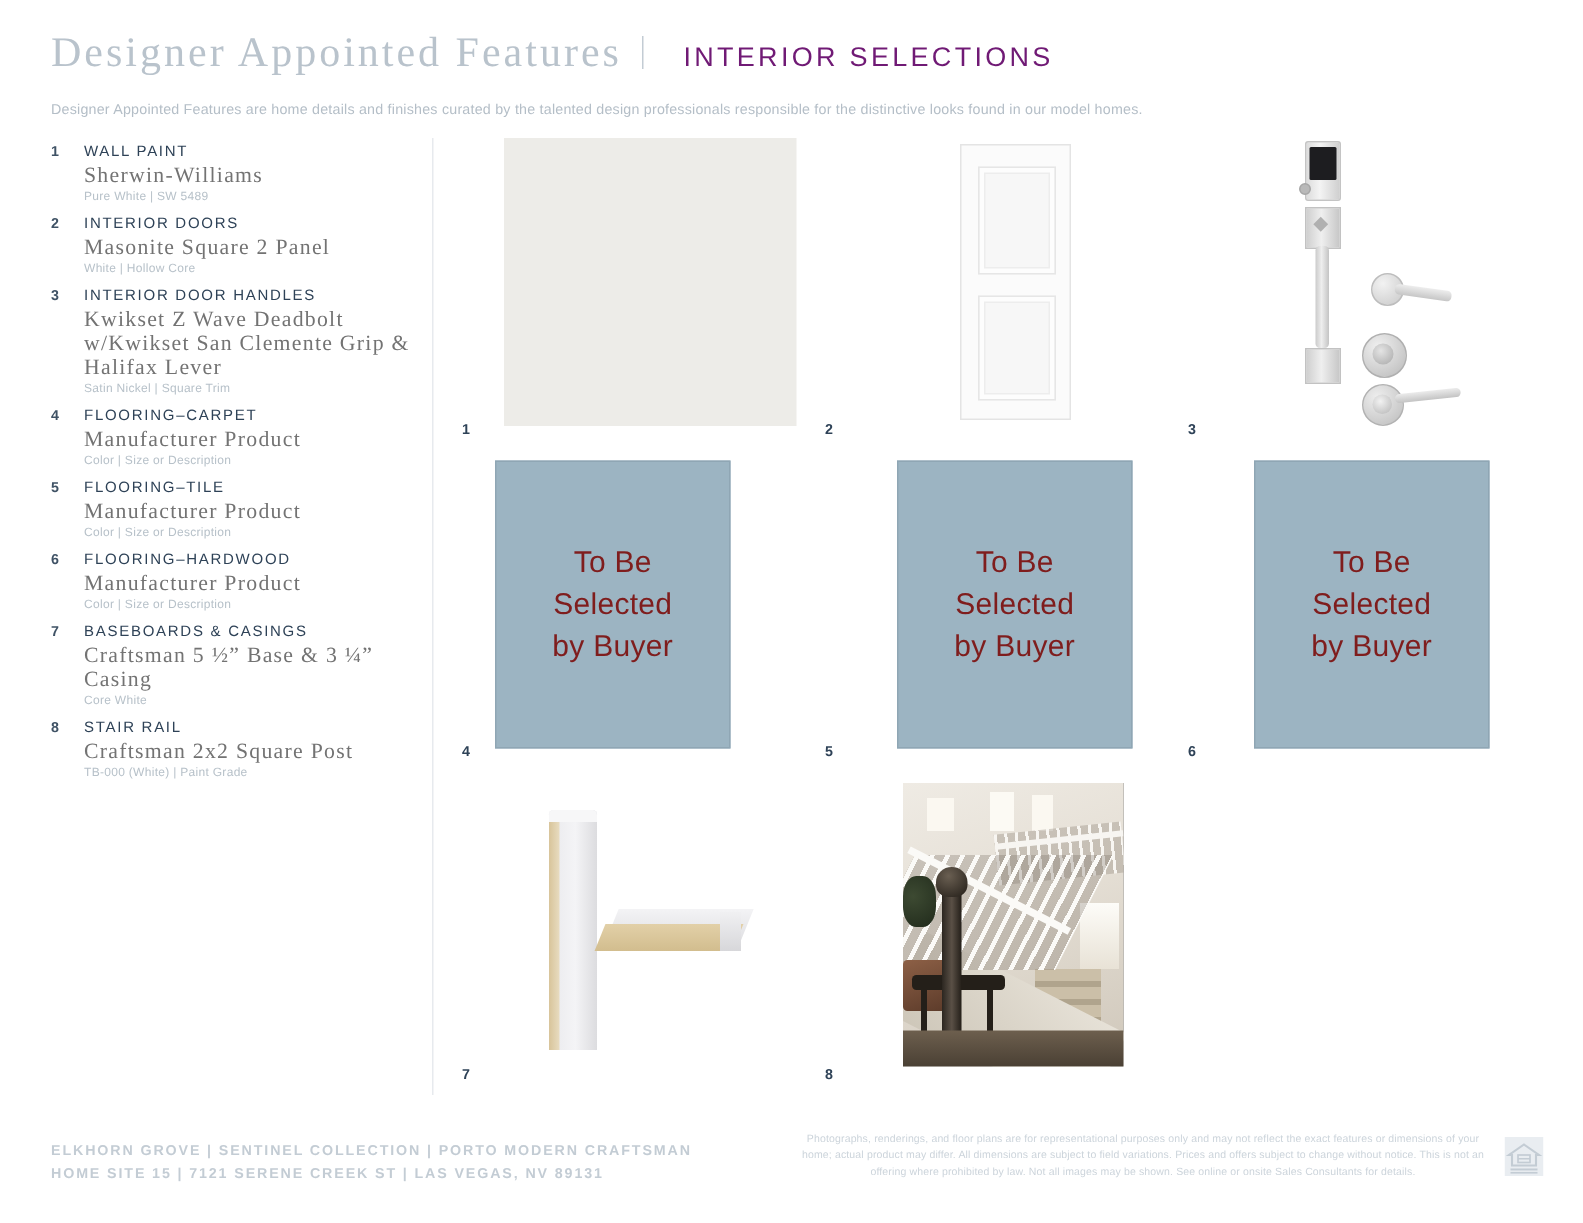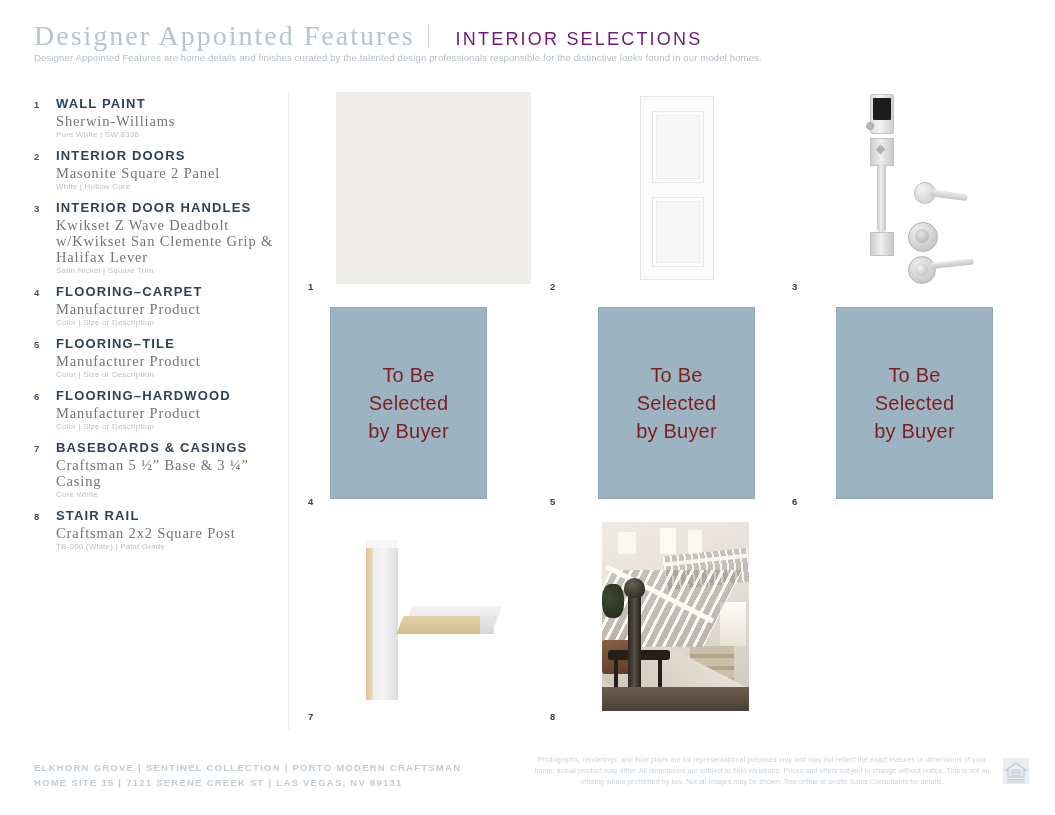--- a/index.html
+++ b/index.html
@@ -47,21 +47,21 @@
   }
   .title-sub {
     font-size: 18px;
     letter-spacing: 2.2px;
     color: #701a75;
     font-weight: 400;
     white-space: nowrap;
     margin-left: 16px;
   }
   .subtitle {
-    margin-top: 0;
+    margin-top: 16px;
     font-size: 9.5px;
     letter-spacing: 0.15px;
     color: #b4bec7;
     white-space: nowrap;
   }
 
   
   .spec-list {
     position: absolute;
     left: 34px;
@@ -77,22 +77,22 @@
   }
   .spec-num {
     width: 22px;
     flex: none;
     font-size: 9.5px;
     font-weight: bold;
     color: #3f5265;
     letter-spacing: 0.4px;
   }
   .spec-label {
-    font-size: 13px;
-    font-weight: bold;
+    font-size: 10px;
+    font-weight: normal;
     letter-spacing: 1.15px;
     color: #2e4257;
     text-transform: uppercase;
   }
   .spec-body {
     padding-left: 22px;
     margin-top: 2px;
   }
   .spec-product {
     font-family: "Liberation Serif", serif;
@@ -420,21 +420,21 @@
 
 <div class="spec-list">
 
   <div class="spec-item">
     <div class="spec-head">
       <span class="spec-num">1</span>
       <span class="spec-label">WALL PAINT</span>
     </div>
     <div class="spec-body">
       <div class="spec-product">Sherwin-Williams</div>
-      <div class="spec-detail">Pure White  |  SW 8336</div>
+      <div class="spec-detail">Pure White  |  SW 5489</div>
     </div>
   </div>
 
   <div class="spec-item">
     <div class="spec-head">
       <span class="spec-num">2</span>
       <span class="spec-label">INTERIOR DOORS</span>
     </div>
     <div class="spec-body">
       <div class="spec-product">Masonite Square 2 Panel</div>

